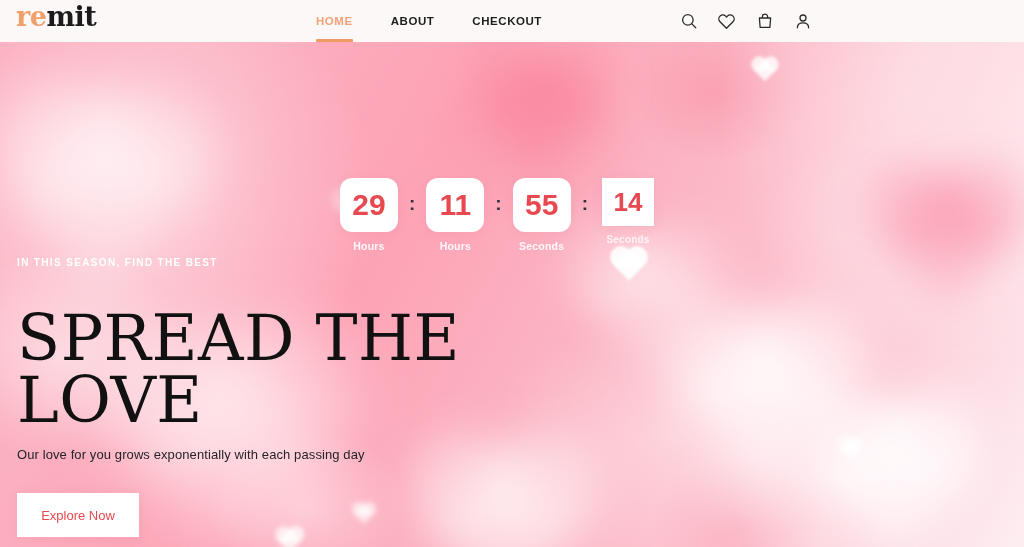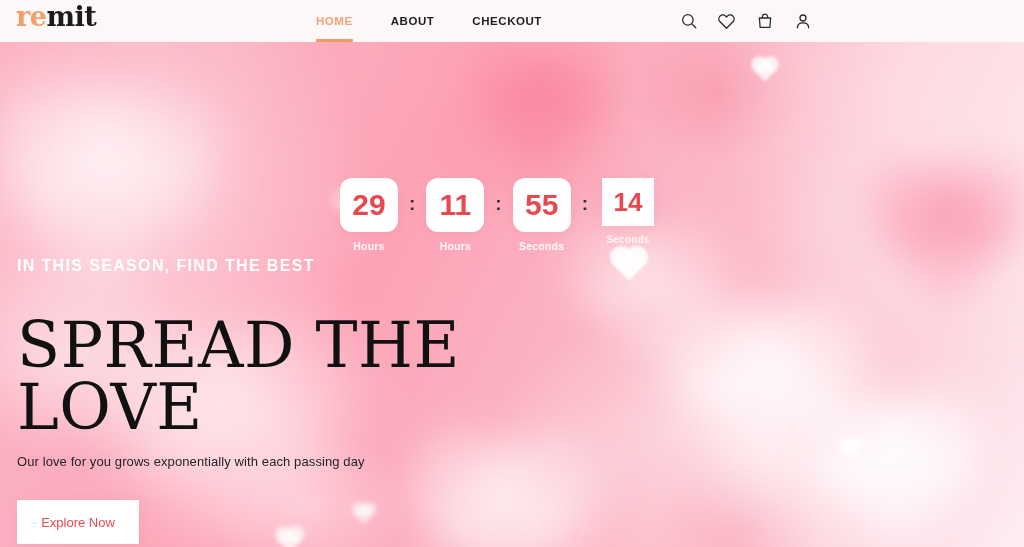--- a/index.html
+++ b/index.html
@@ -214,21 +214,21 @@
 
   
   .hero-copy {
     position: absolute;
     left: 17px;
     top: 215px;
     z-index: 6;
     max-width: 560px;
   }
   .eyebrow {
-    font-size: 16px;
+    font-size: 10px;
     font-weight: 700;
     letter-spacing: 1.35px;
     color: #ffffff;
     text-transform: uppercase;
     margin-bottom: 32px;
   }
   .headline {
     font-family: "DejaVu Serif", serif;
     font-size: 63px;
     line-height: 0.98;

